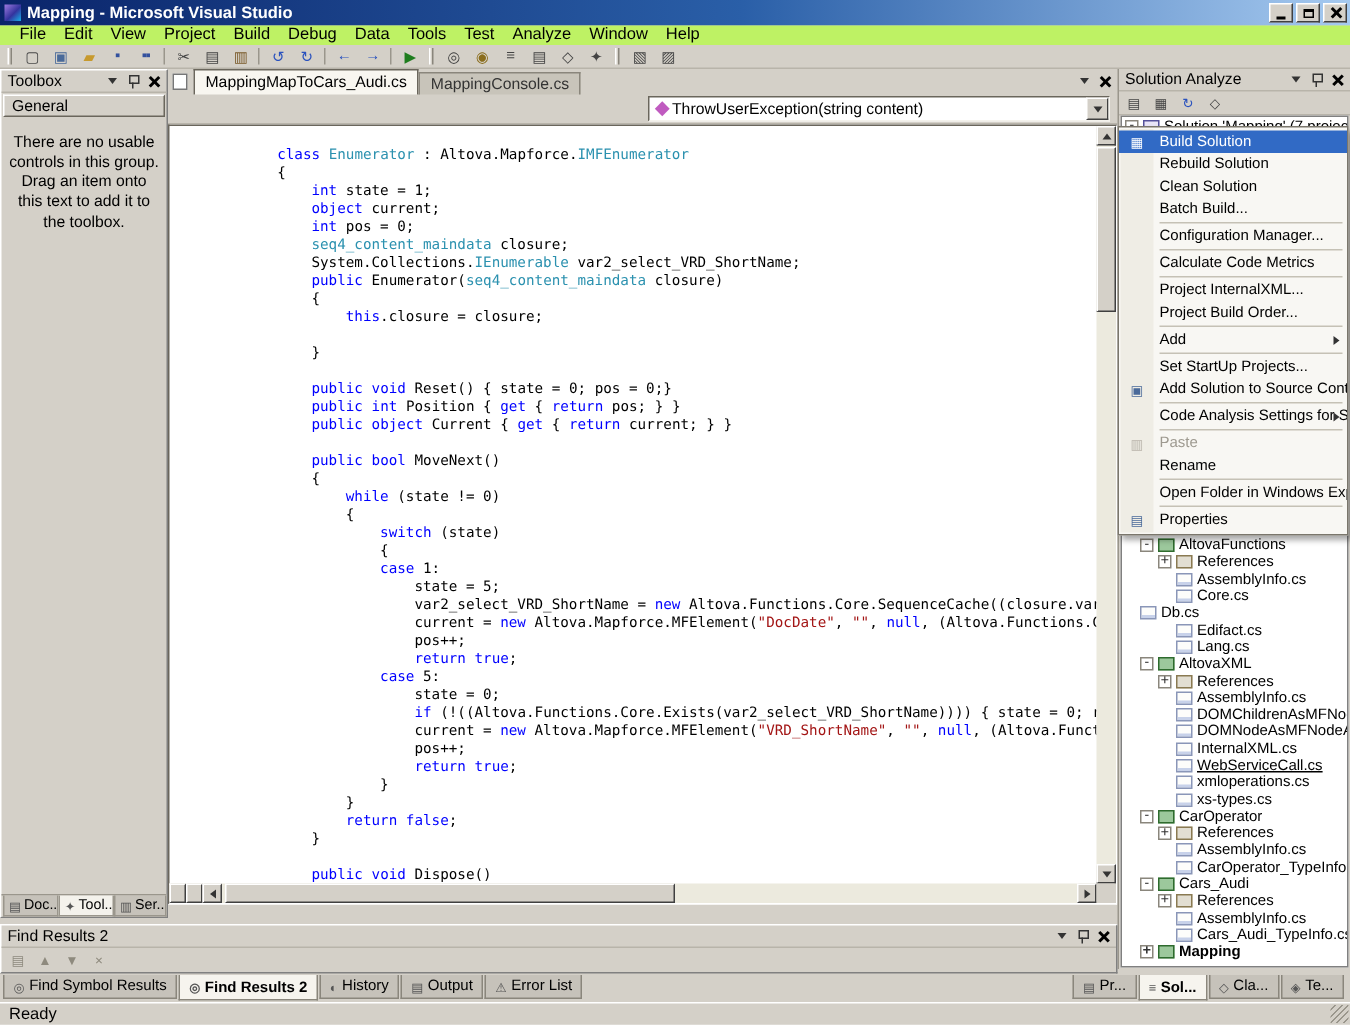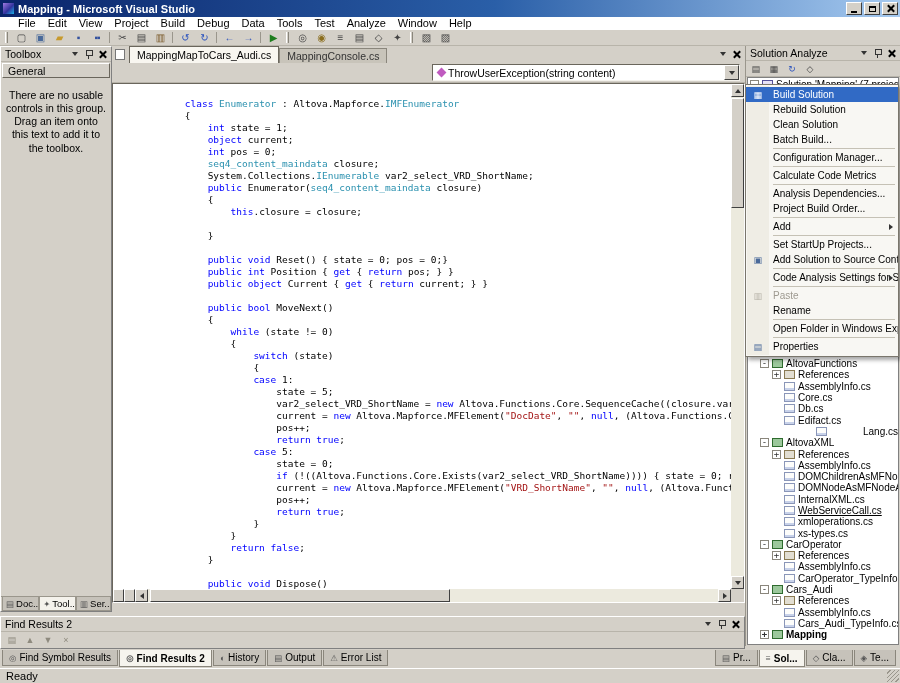--- a/index.html
+++ b/index.html
@@ -13,21 +13,21 @@
 .winbtns{margin-left:auto;display:flex;gap:2px}
 .winbtn{width:16px;height:13px;background:#d4d0c8;border:1px solid;border-color:#fff #404040 #404040 #fff;display:flex;align-items:center;justify-content:center}
 .minglyph{width:6px;height:2px;background:#000;margin-top:7px}
 .maxglyph{width:7px;height:6px;border:1px solid #000;border-top-width:2px}
 .xicon{position:relative;width:9px;height:9px}
 .xicon::before,.xicon::after{content:"";position:absolute;left:4px;top:0;width:2px;height:9px;background:#000}
 .xicon::before{transform:rotate(45deg)}
 .xicon::after{transform:rotate(-45deg)}
 
 
-.menubar{position:absolute;left:0;top:17px;width:900px;height:13px;display:flex;padding-left:12px;background:#ffffff}
+.menubar{position:absolute;left:0;top:17px;width:900px;height:13px;display:flex;padding-left:7px;background:#bef264}
 .menu-item{padding:0 6px;font-size:11px;line-height:13px}
 .toolbar{position:absolute;left:0;top:30px;width:900px;height:16px;background:#d4d0c8;border-bottom:1px solid #b8b4aa;display:flex;align-items:center;padding-left:2px;gap:1px}
 .tbi{width:18px;height:14px;display:flex;align-items:center;justify-content:center;font-size:10px;letter-spacing:-1px}
 .tbsep{width:1px;height:11px;background:#9a968c;margin:0 2px}
 .tbgrip{width:3px;height:11px;border-left:1px solid #fff;border-right:1px solid #8a867c;margin:0 3px}
 
 
 .tri-down{width:0;height:0;border-left:3px solid transparent;border-right:3px solid transparent;border-top:4px solid #333}
 .tri-up{width:0;height:0;border-left:3px solid transparent;border-right:3px solid transparent;border-bottom:4px solid #333}
 .tri-left{width:0;height:0;border-top:3px solid transparent;border-bottom:3px solid transparent;border-right:4px solid #333}
@@ -314,31 +314,31 @@
         <div class="se-row" style="padding-left: 24px;">
           <span class="exp-sp"></span>
           <span class="ti ti-cs"></span>
           <span class="se-label">AssemblyInfo.cs</span>
         </div>
         <div class="se-row" style="padding-left: 24px;">
           <span class="exp-sp"></span>
           <span class="ti ti-cs"></span>
           <span class="se-label">Core.cs</span>
         </div>
-        <div class="se-row" style="padding-left: 24px;">
+        <div class="se-row" style="">
           <span class="exp-sp"></span>
           <span class="ti ti-cs"></span>
           <span class="se-label">Db.cs</span>
         </div>
         <div class="se-row" style="padding-left: 24px;">
           <span class="exp-sp"></span>
           <span class="ti ti-cs"></span>
           <span class="se-label">Edifact.cs</span>
         </div>
-        <div class="se-row" style="padding-left: 24px; justify-content: space-between;">
+        <div class="se-row" style="padding-left: 24px;">
           <span class="exp-sp"></span>
           <span class="ti ti-cs"></span>
           <span class="se-label">Lang.cs</span>
         </div>
         <div class="se-row" style="padding-left: 12px;">
           <span class="exp">-</span>
           <span class="ti ti-project"></span>
           <span class="se-label">AltovaXML</span>
         </div>
         <div class="se-row" style="padding-left: 24px;">
@@ -447,21 +447,21 @@
     <div class="cm-sep"></div>
     <div class="cm-item">
       <span class="cm-label">Configuration Manager...</span>
     </div>
     <div class="cm-sep"></div>
     <div class="cm-item">
       <span class="cm-label">Calculate Code Metrics</span>
     </div>
     <div class="cm-sep"></div>
     <div class="cm-item">
-      <span class="cm-label">Analysis Dependencies...</span>
+      <span class="cm-label">Project InternalXML...</span>
     </div>
     <div class="cm-item">
       <span class="cm-label">Project Build Order...</span>
     </div>
     <div class="cm-sep"></div>
     <div class="cm-item">
       <span class="cm-label">Add</span>
       <span class="cm-arrow tri-right"></span>
     </div>
     <div class="cm-sep"></div>

